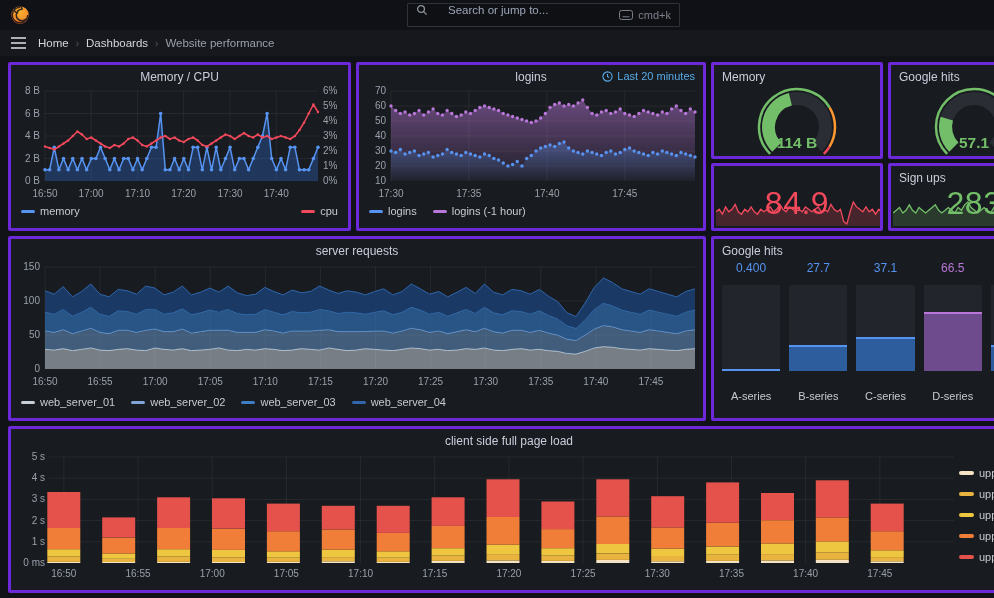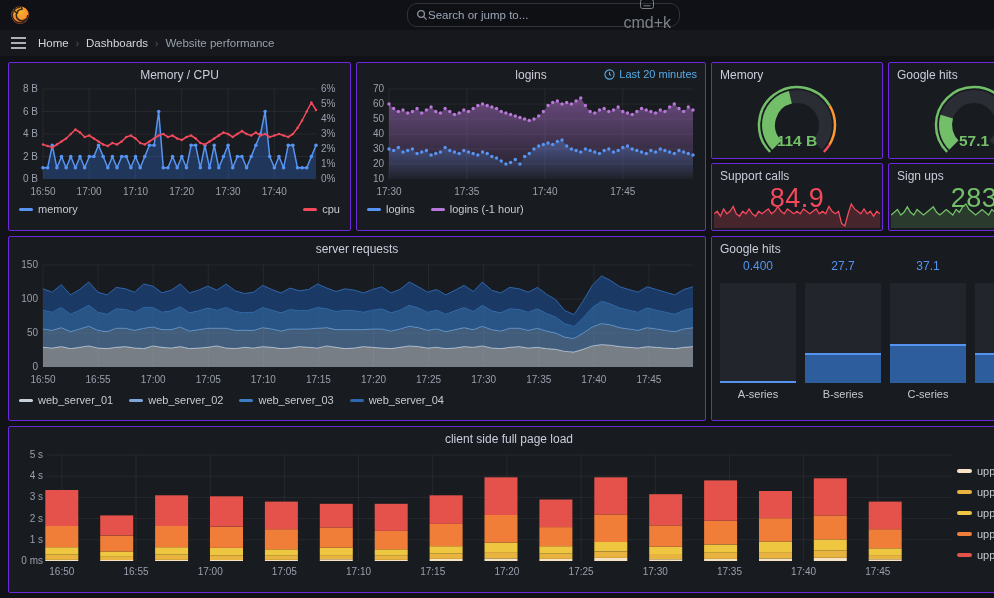--- a/index.html
+++ b/index.html
@@ -2,58 +2,58 @@
 <html><head>
 <meta charset="utf-8">
 <style>
   html,body{margin:0;padding:0;background:#0b0c0f;}
   .app{position:relative;width:994px;height:598px;overflow:hidden;background:#111217;
        font-family:"Liberation Sans",sans-serif;color:#ccccdc;}
   
   .topnav{position:absolute;top:0;left:0;width:100%;height:30px;background:#0f1116;}
   .logo{position:absolute;left:9px;top:4px;width:22px;height:22px;cursor:pointer;}
   .search{position:absolute;left:407px;top:3px;width:255px;height:22px;background:#0e1014;
-          border:1px solid #2f3237;border-radius:10px;display:flex;align-items:center;gap:0;
+          border:1px solid #2f3237;border-radius:1px;display:flex;gap:20px;
           padding:0 8px;color:#9da5b8;font-size:11.5px;box-sizing:content-box;}
-  .search .kbd{margin-left:auto;display:flex;align-items:center;gap:5px;color:#7b8089;font-size:16px;flex-direction:column;}
+  .search .kbd{margin-left:auto;display:flex;align-items:center;gap:5px;color:#7b8089;font-size:11px;}
   
   .crumbbar{position:absolute;top:30px;left:0;width:100%;height:26px;background:#16181d;
             display:flex;align-items:center;padding:0 11px;box-sizing:border-box;gap:12px;}
   .crumb{display:flex;align-items:center;gap:7px;font-size:11.5px;}
   .crumb .ci{color:#d5d7dd;cursor:pointer;}
   .crumb .current{color:#9aa0aa;}
   .crumb .sep{color:#565b64;font-size:10px;}
   
   .dash{position:absolute;top:56px;left:0;width:1060px;height:542px;}
-  .panel{position:absolute;background:#181b1f;border:1px solid #6d28d9;border-radius:2px;
+  .panel{position:absolute;background:#181b1f;border:3px solid #6d28d9;border-radius:2px;
          box-sizing:border-box;overflow:hidden;}
   .ptitle{font-size:12px;font-weight:500;color:#ccccdc;text-align:center;padding:5px 8px 1px;
           white-space:nowrap;cursor:pointer;}
   .ptitle.left{text-align:left;}
   .phead{position:relative;}
   .timelink{position:absolute;right:8px;top:5px;display:flex;align-items:center;gap:4px;
             color:#58abe8;font-size:11px;cursor:pointer;}
   .chartbody{padding:0 8px;}
   .legend{display:flex;gap:16px;padding:2px 10px 0;font-size:11px;color:#c7cbd1;align-items:center;}
   .legend.spread{justify-content:space-between;}
   .leg{display:flex;align-items:center;gap:5px;cursor:pointer;white-space:nowrap;}
   .leg i{width:14px;height:3px;border-radius:2px;display:inline-block;}
   
-  .statval{position:absolute;left:0;top:19px;width:100%;text-align:center;font-size:27px;
+  .statval{position:absolute;left:0;top:19px;width:100%;text-align:center;font-size:32px;
            font-weight:500;letter-spacing:0.5px;}
   .spark{position:absolute;left:2px;right:2px;bottom:2px;height:30px;}
   
   .gaugebox{display:flex;justify-content:center;}
   
   .gbars{display:flex;gap:9px;padding:2px 8px 6px;height:153px;box-sizing:border-box;}
   .gcol{flex:1;display:flex;flex-direction:column;min-width:0;}
   .gval{height:24px;text-align:center;font-size:12px;font-weight:400;}
   .gtrack{flex:1;background:#22252b;position:relative;border-radius:1px;}
   .gfill{position:absolute;left:0;right:0;bottom:0;}
-  .glabel{height:16px;padding-top:5px;text-align:center;font-size:11px;color:#c7cbd1;}
+  .glabel{height:16px;padding-top:19px;text-align:center;font-size:11px;color:#c7cbd1;}
   
   .pl-legend{position:absolute;left:948px;top:38px;display:flex;flex-direction:column;gap:9px;
              font-size:11px;color:#c7cbd1;}
   svg{display:block;}
   text{font-family:"Liberation Sans",sans-serif;}
 </style>
 </head>
 <body>
 
 <div class="app">
@@ -494,21 +494,20 @@
           <svg width="156" height="76" viewBox="0 0 156 76">
             <path d="M 51.13 68.87 A 38 38 0 1 1 104.87 68.87" fill="none" stroke="#73BF69" stroke-width="2.5"></path>
             <path d="M 57.85 62.15 A 28.5 28.5 0 1 1 98.15 62.15" fill="none" stroke="#2a2d34" stroke-width="13"></path>
             <path d="M 57.85 62.15 A 28.5 28.5 0 0 1 50.76 33.62" fill="none" stroke="#73BF69" stroke-width="13"></path>
             <text x="78" y="63" text-anchor="middle" fill="#73BF69" font-size="15.5" font-weight="700">57.1</text>
           </svg>
         </div>
     </div>
 
     <div class="panel" style="left:711px;top:107px;width:172px;height:68px;">
-      <div class="ptitle left">Support calls</div>
       <div class="statval" id="v-support" style="color: rgb(242, 73, 92);">84.9</div>
       <div class="spark" id="s-support">
           <svg width="166" height="30" viewBox="0 0 166 30">
             <path d="M0.0 15.8 L3.2 13.3 L6.4 18.2 L9.6 10.9 L12.8 15.8 L16.0 13.3 L19.2 8.4 L22.3 15.8 L25.5 18.2 L28.7 13.3 L31.9 15.8 L35.1 10.9 L38.3 15.8 L41.5 18.2 L44.7 13.3 L47.9 15.8 L51.1 13.3 L54.3 10.9 L57.5 15.8 L60.7 13.3 L63.8 8.4 L67.0 13.3 L70.2 15.8 L73.4 10.9 L76.6 13.3 L79.8 15.8 L83.0 13.3 L86.2 15.8 L89.4 10.9 L92.6 13.3 L95.8 15.8 L99.0 13.3 L102.2 10.9 L105.3 15.8 L108.5 13.3 L111.7 15.8 L114.9 8.4 L118.1 13.3 L121.3 15.8 L124.5 13.3 L127.7 25.6 L130.9 28.0 L134.1 15.8 L137.3 6.0 L140.5 10.9 L143.7 13.3 L146.8 15.8 L150.0 10.9 L153.2 15.8 L156.4 13.3 L159.6 18.2 L162.8 13.3 L166.0 15.8 L 166 30 L 0 30 Z" fill="rgba(242,73,92,0.22)"></path>
             <path d="M0.0 15.8 L3.2 13.3 L6.4 18.2 L9.6 10.9 L12.8 15.8 L16.0 13.3 L19.2 8.4 L22.3 15.8 L25.5 18.2 L28.7 13.3 L31.9 15.8 L35.1 10.9 L38.3 15.8 L41.5 18.2 L44.7 13.3 L47.9 15.8 L51.1 13.3 L54.3 10.9 L57.5 15.8 L60.7 13.3 L63.8 8.4 L67.0 13.3 L70.2 15.8 L73.4 10.9 L76.6 13.3 L79.8 15.8 L83.0 13.3 L86.2 15.8 L89.4 10.9 L92.6 13.3 L95.8 15.8 L99.0 13.3 L102.2 10.9 L105.3 15.8 L108.5 13.3 L111.7 15.8 L114.9 8.4 L118.1 13.3 L121.3 15.8 L124.5 13.3 L127.7 25.6 L130.9 28.0 L134.1 15.8 L137.3 6.0 L140.5 10.9 L143.7 13.3 L146.8 15.8 L150.0 10.9 L153.2 15.8 L156.4 13.3 L159.6 18.2 L162.8 13.3 L166.0 15.8" fill="none" stroke="#F2495C" stroke-width="1.3"></path>
           </svg>
         </div>
     </div>
 
     <div class="panel" style="left:888px;top:107px;width:172px;height:68px;">
@@ -611,20 +610,27 @@
               <div class="gfill" style="height: calc(27.7%); background: rgb(45, 93, 157); border-top: 2px solid rgb(87, 148, 242);"></div>
             </div>
             <div class="glabel">B-series</div>
           </div>
           <div class="gcol">
             <div class="gval" style="color: rgb(87, 148, 242);">37.1</div>
             <div class="gtrack">
               <div class="gfill" style="height: calc(37.1%); background: rgb(45, 93, 157); border-top: 2px solid rgb(87, 148, 242);"></div>
             </div>
             <div class="glabel">C-series</div>
+          </div>
+          <div class="gcol">
+            <div class="gval" style="color: rgb(184, 119, 217);">66.5</div>
+            <div class="gtrack">
+              <div class="gfill" style="height: calc(66.5%); background: rgb(109, 75, 140); border-top: 2px solid rgb(184, 119, 217);"></div>
+            </div>
+            <div class="glabel">D-series</div>
           </div>
           <div class="gcol">
             <div class="gval" style="color: rgb(87, 148, 242);"></div>
             <div class="gtrack">
               <div class="gfill" style="height: calc(28%); background: rgb(45, 93, 157); border-top: 2px solid rgb(87, 148, 242);"></div>
             </div>
             <div class="glabel"></div>
           </div>
         </div>
     </div>

